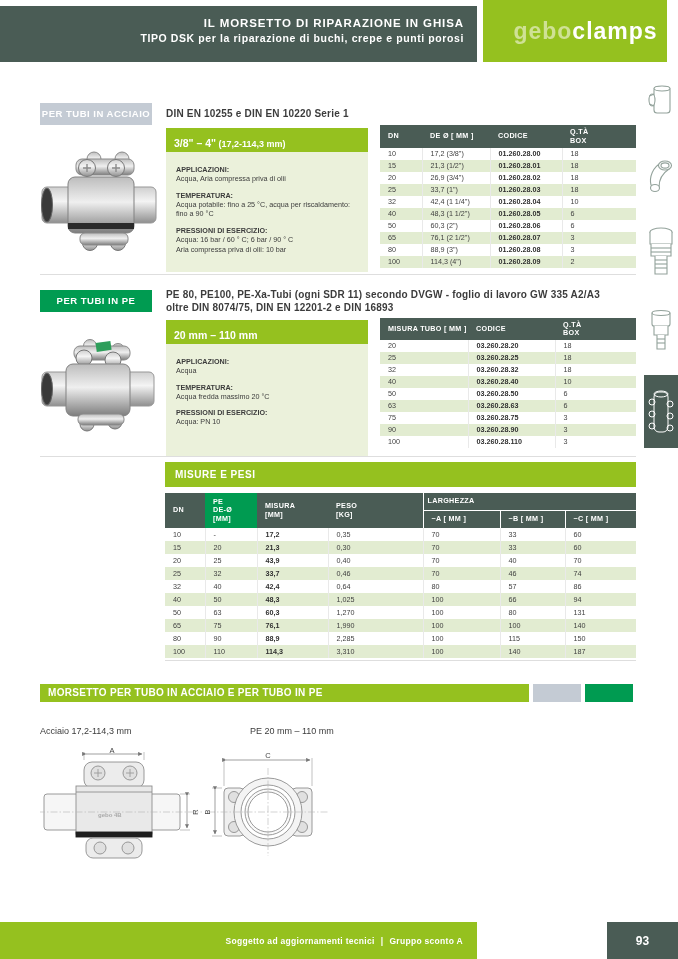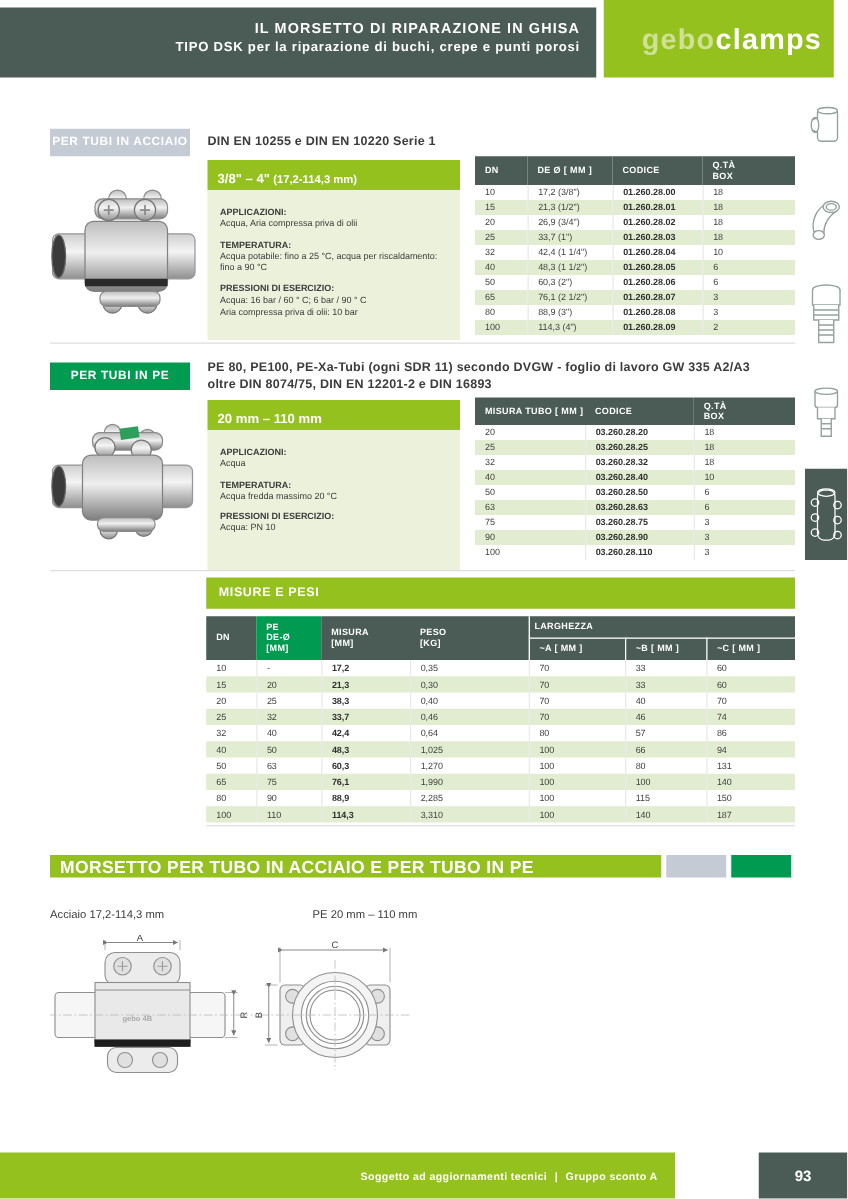--- a/index.html
+++ b/index.html
@@ -59,28 +59,28 @@
   th.larg { text-align:left; padding:4px; border-bottom:1px solid #fff; }
   th.sub { border-left:1px solid #fff; }
 
   .m-bar { position:absolute; left:165px; top:462px; width:471px; height:25px; background:#95C11F;
            color:#fff; font-weight:bold; font-size:10px; line-height:25px; padding-left:10px; letter-spacing:.5px; }
 
   .rule { position:absolute; height:1px; background:#DEDEDE; }
 
   
   .mo-bar { position:absolute; left:40px; top:684px; width:489px; height:18px; background:#95C11F;
-            color:#fff; font-weight:bold; font-size:14px; line-height:18px; padding-left:8px; letter-spacing:.3px; }
+            color:#fff; font-weight:bold; font-size:10px; line-height:18px; padding-left:8px; letter-spacing:.3px; }
   .mo-gray { position:absolute; left:533px; top:684px; width:48px; height:18px; background:#C4CBD4; }
   .mo-green { position:absolute; left:585px; top:684px; width:48px; height:18px; background:#009B51; }
   .cap { position:absolute; top:726px; font-size:9px; color:#3C3C3C; }
   .cap1 { left:40px; } .cap2 { left:250px; }
 
   
-  .footer-bar { position:absolute; left:0; top:922px; width:540px; height:37px; background:#95C11F;
+  .footer-bar { position:absolute; left:0; top:922px; width:477px; height:37px; background:#95C11F;
                 display:flex; align-items:center; justify-content:flex-end; padding-right:14px;
                 color:#fff; font-weight:bold; font-size:8.5px; letter-spacing:.3px; }
   .footer-bar span { margin-left:6px; }
   .page-box { position:absolute; left:607px; top:922px; width:71px; height:37px; background:#4A5C55;
               color:#fff; font-weight:bold; font-size:12px; display:flex; align-items:center; justify-content:center; }
 
   .abs { position:absolute; }
 </style>
 </head>
 <body>
@@ -421,21 +421,21 @@
           <td>20</td>
           <td class="bold">21,3</td>
           <td>0,30</td>
           <td>70</td>
           <td>33</td>
           <td>60</td>
         </tr>
         <tr>
           <td>20</td>
           <td>25</td>
-          <td class="bold">38,3</td>
+          <td class="bold">43,9</td>
           <td>0,40</td>
           <td>70</td>
           <td>40</td>
           <td>70</td>
         </tr>
         <tr>
           <td>25</td>
           <td>32</td>
           <td class="bold">33,7</td>
           <td>0,46</td>

